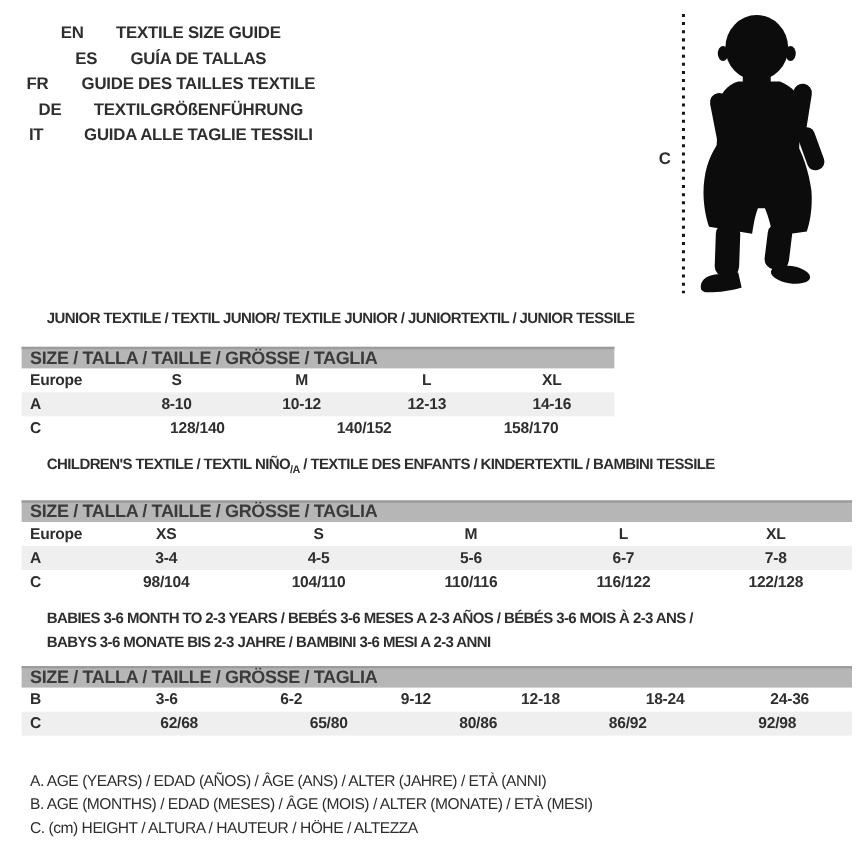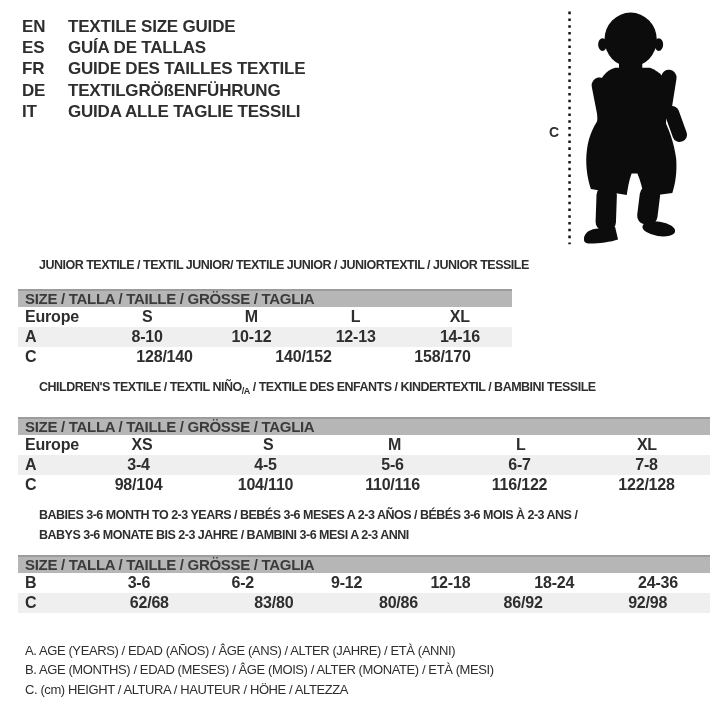--- a/index.html
+++ b/index.html
@@ -2,42 +2,42 @@
 <html style="--bar: #b6b6b6; --baredge: #9c9c9c; --stripe: #efefef; --ink: #2e2e2e;"><head>
 <meta charset="utf-8">
 <style>
   html,body{margin:0;padding:0;background:#ffffff;}
   .canvas{
     position:relative;width:720px;height:720px;background:#ffffff;overflow:hidden;
     font-family:"Liberation Sans","DejaVu Sans",sans-serif;color:var(--ink,#2e2e2e);
   }
   
   .lang-list{position:absolute;left:22px;top:16px;}
-  .lang-row{display:flex;height:21.4px;align-items:center;font-size:17px;font-weight:bold;letter-spacing:-0.2px;white-space:nowrap;}
+  .lang-row{display:flex;height:21.4px;align-items:center;font-size:14px;font-weight:bold;letter-spacing:-0.2px;white-space:nowrap;justify-content:center;}
   .lang-code{width:46px;flex:0 0 46px;}
   
   .figure{position:absolute;left:545px;top:2px;width:175px;height:252px;}
   .figure svg{position:absolute;left:10px;top:0;}
   .fig-label{position:absolute;left:4px;top:122px;font-size:14px;font-weight:bold;}
   
   .tbl{position:absolute;}
   .tbl--junior{left:18px;top:258px;width:494px;--labw:70px;}
   .tbl--children{left:18px;top:380px;width:692px;--labw:50px;}
   .tbl--babies{left:18px;top:505px;width:692px;--labw:62px;}
   .tbl-title{margin-left:21px;font-size:12.5px;font-weight:bold;letter-spacing:-0.5px;line-height:14px;white-space:nowrap;}
   .tbl--junior .tbl-title{margin-bottom:17px;}
   .tbl--children .tbl-title{margin-bottom:19px;}
   .tbl--babies .tbl-title{line-height:20px;margin-bottom:10px;}
   .subscript{font-size:9px;vertical-align:-3px;}
   .tbl-bar{
     height:16px;line-height:16px;border-top:2px solid var(--baredge,#9c9c9c);
     background:var(--bar,#b6b6b6);padding-left:7px;
     font-size:15px;font-weight:bold;color:#3b3b3b;letter-spacing:-0.3px;white-space:nowrap;
   }
-  .tbl-row{display:flex;height:20px;line-height:20px;font-size:16px;font-weight:bold;letter-spacing:-0.2px;}
+  .tbl-row{display:flex;height:20px;line-height:20px;font-size:13px;font-weight:bold;letter-spacing:-0.2px;}
   .tbl-row.striped{background:var(--stripe,#efefef);}
   .row-label{flex:0 0 var(--labw);padding-left:7px;}
   .cell{flex:1;text-align:center;}
   
   .notes{position:absolute;left:25px;top:641px;}
   .note-line{font-size:13px;font-weight:normal;line-height:19.4px;letter-spacing:-0.4px;white-space:nowrap;}
 </style>
 </head>
 <body>
 
@@ -164,21 +164,21 @@
           <span class="cell">3-6</span>
           <span class="cell">6-2</span>
           <span class="cell">9-12</span>
           <span class="cell">12-18</span>
           <span class="cell">18-24</span>
           <span class="cell">24-36</span>
         </div>
         <div class="tbl-row striped">
           <span class="row-label">C</span>
           <span class="cell">62/68</span>
-          <span class="cell">83/80</span>
+          <span class="cell">65/80</span>
           <span class="cell">80/86</span>
           <span class="cell">86/92</span>
           <span class="cell">92/98</span>
         </div>
       </div>
   </section>
 
   <div class="notes" id="notes">
       <div class="note-line">A. AGE (YEARS) / EDAD (AÑOS) / ÂGE (ANS) / ALTER (JAHRE) / ETÀ (ANNI)</div>
       <div class="note-line">B. AGE (MONTHS) / EDAD (MESES) / ÂGE (MOIS) / ALTER (MONATE) / ETÀ (MESI)</div>

